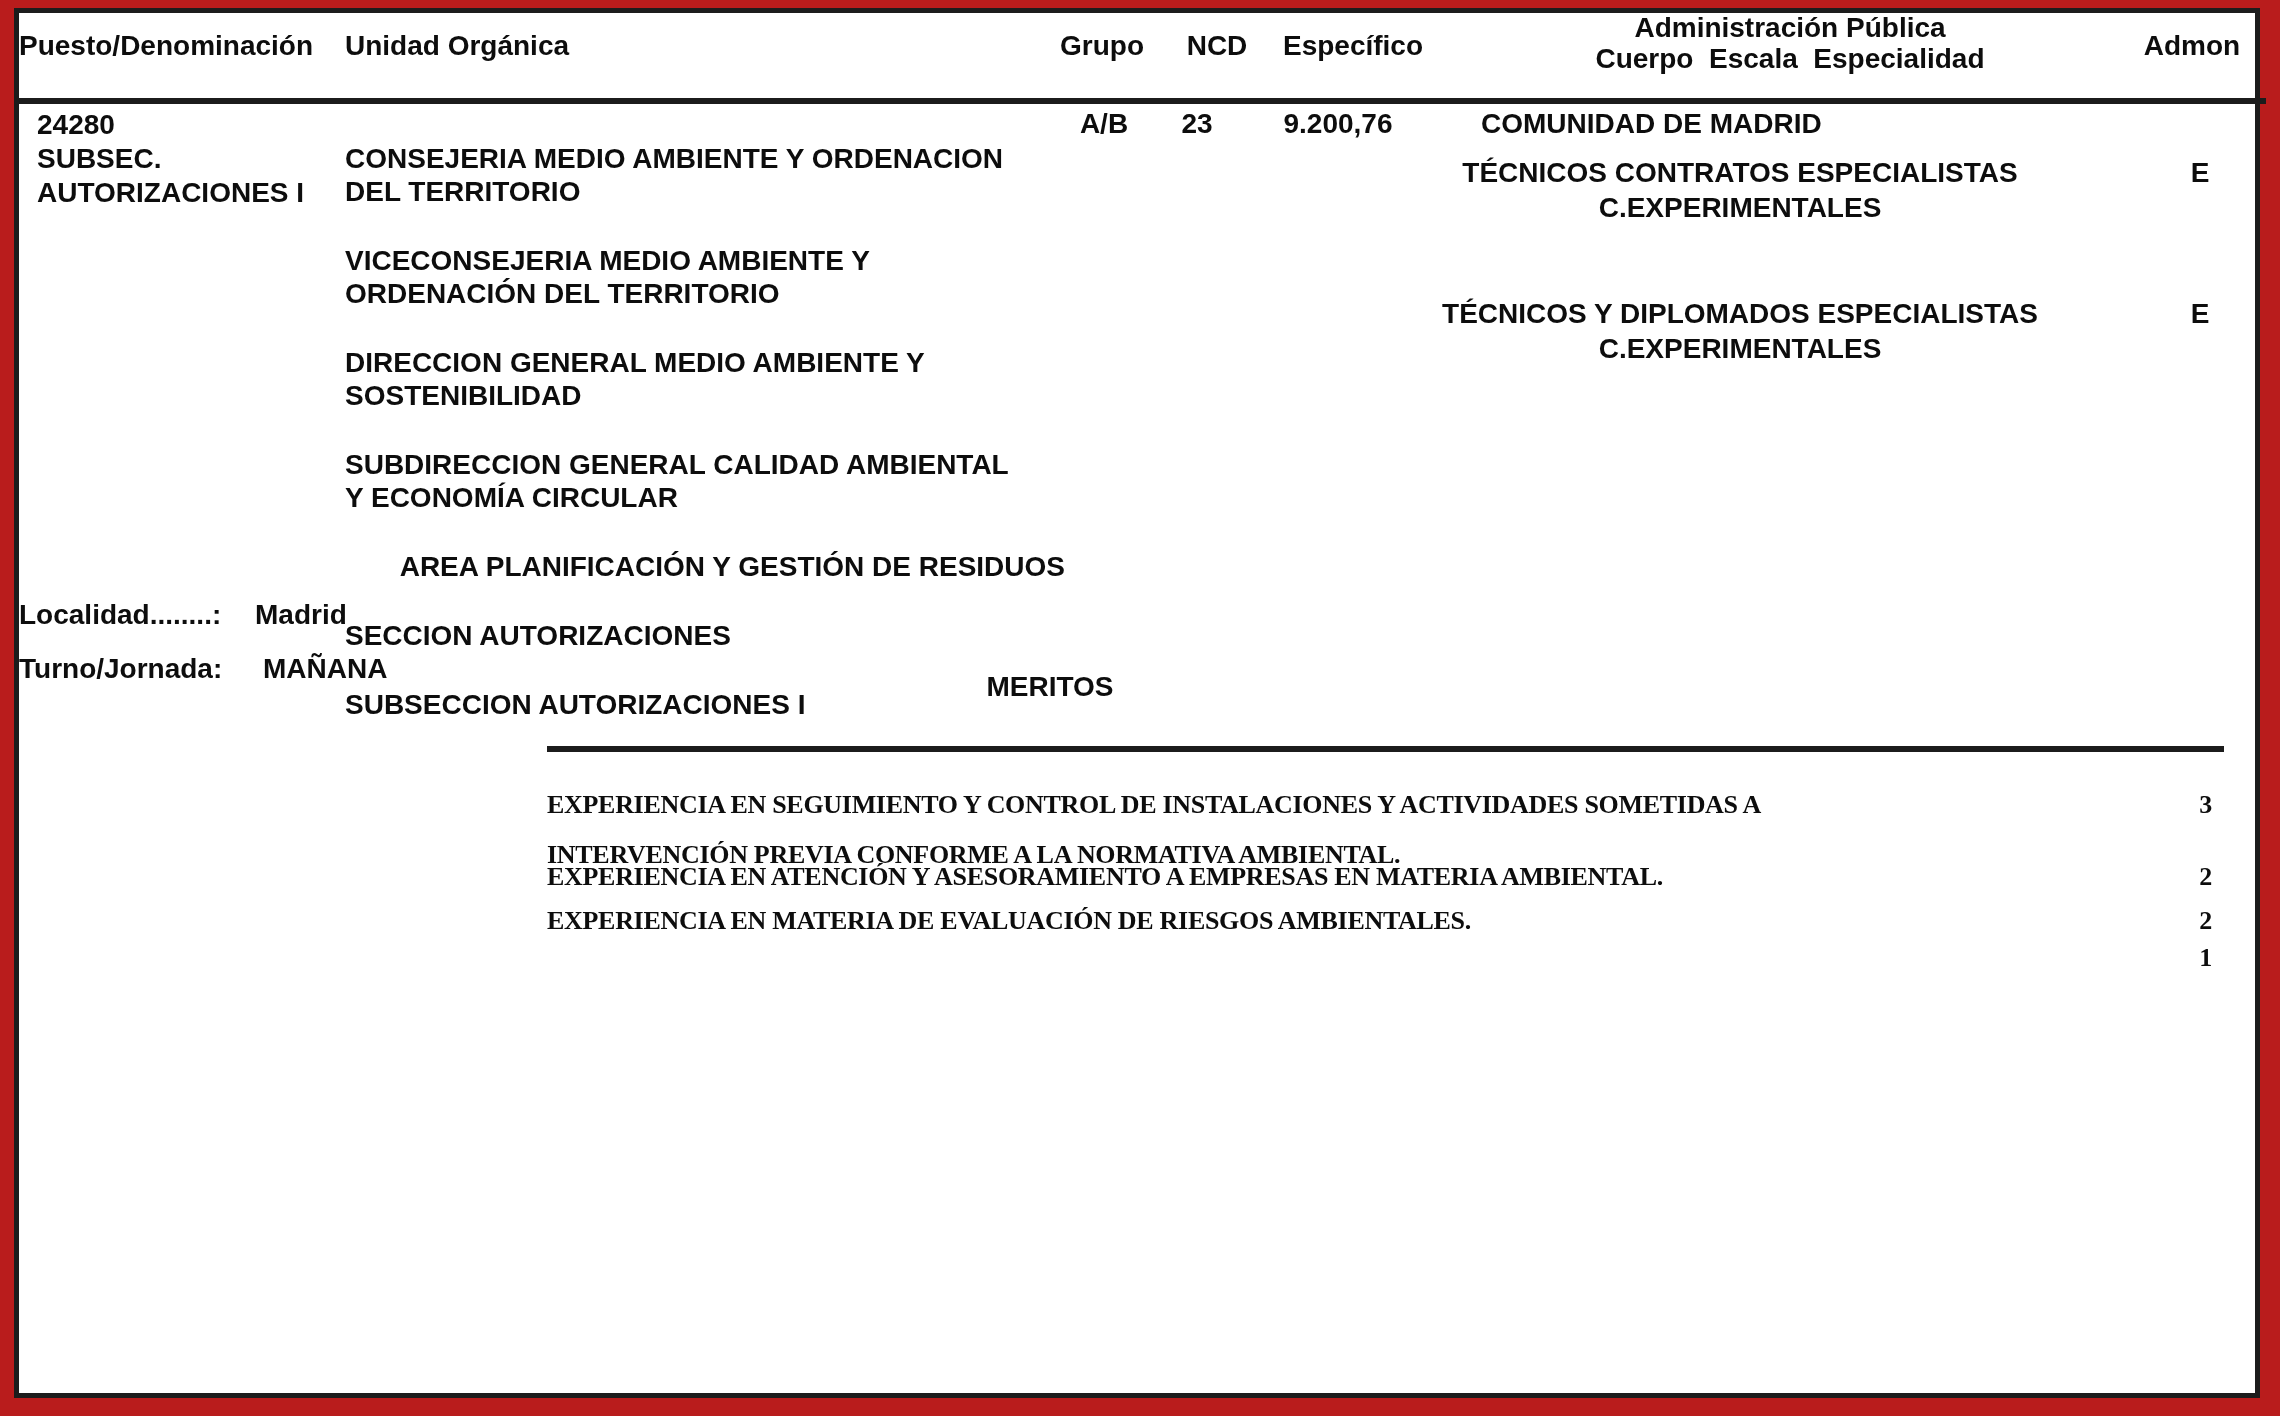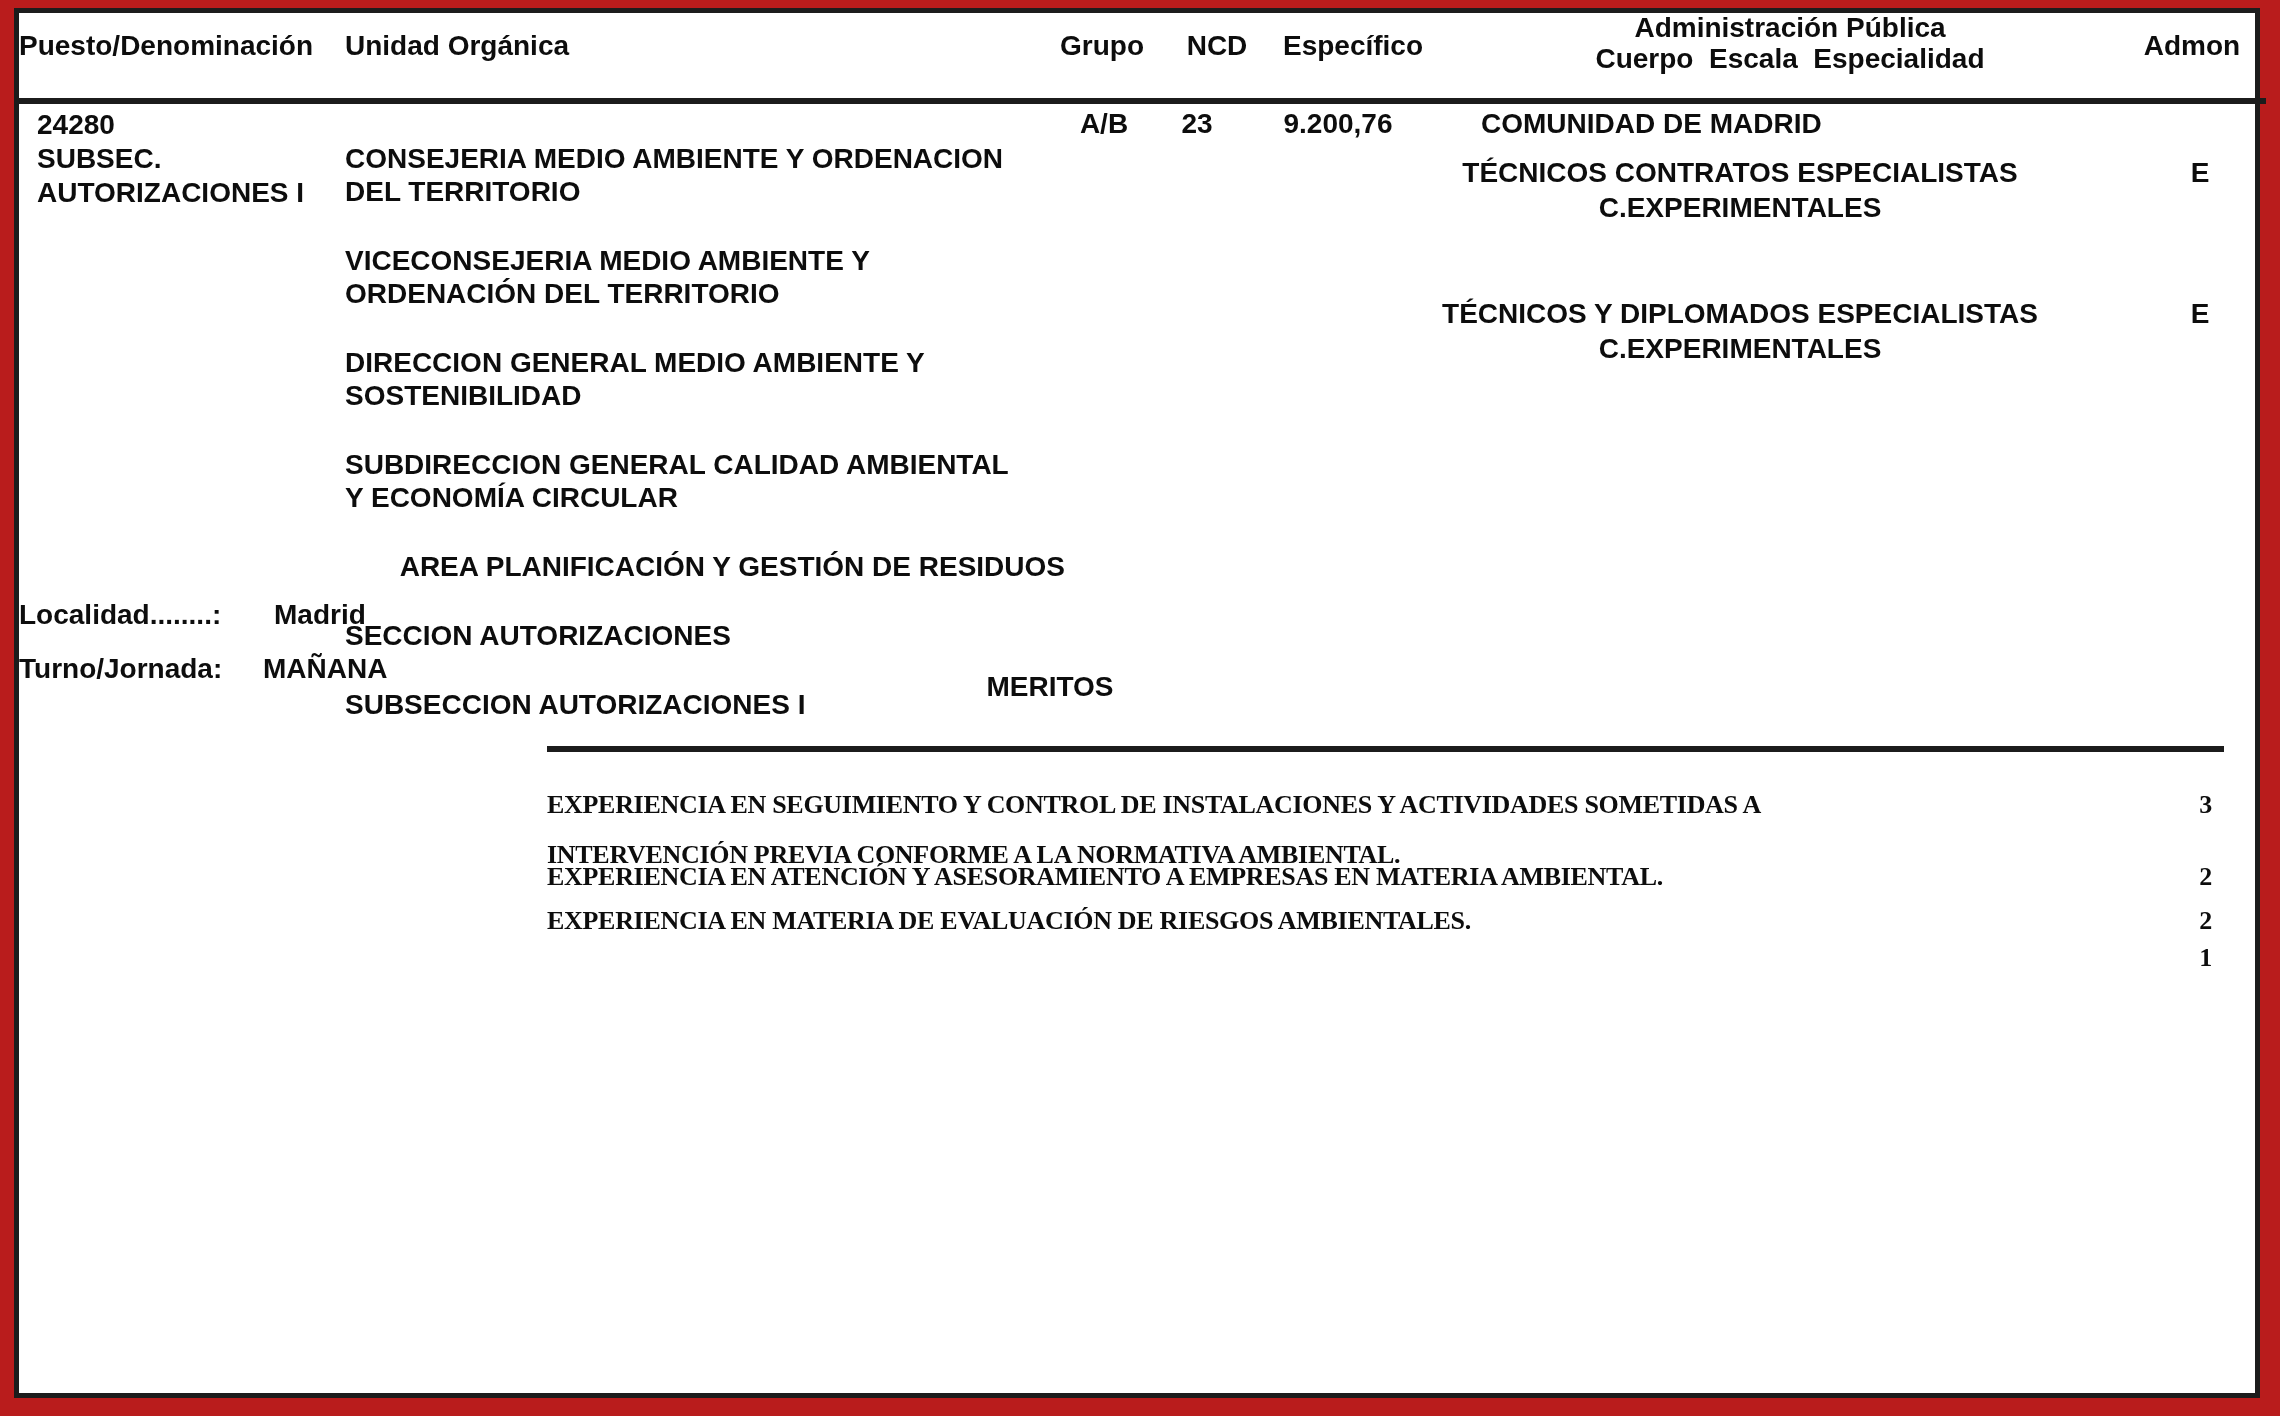--- a/index.html
+++ b/index.html
@@ -69,21 +69,21 @@
 
   <div class="abs cuerpo" style="left:1440px;top:155px;width:600px;">TÉCNICOS CONTRATOS ESPECIALISTAS
 C.EXPERIMENTALES</div>
   <div class="abs t" style="left:2160px;top:156px;width:80px;text-align:center;">E</div>
 
   <div class="abs cuerpo" style="left:1440px;top:296px;width:600px;">TÉCNICOS Y DIPLOMADOS ESPECIALISTAS
 C.EXPERIMENTALES</div>
   <div class="abs t" style="left:2160px;top:297px;width:80px;text-align:center;">E</div>
 
   <div class="abs t" style="left:19px;top:598px;">Localidad........:</div>
-  <div class="abs t" style="left:274px;top:598px;">Madrid</div>
+  <div class="abs t" style="left:255px;top:598px;">Madrid</div>
   <div class="abs t" style="left:19px;top:652px;">Turno/Jornada:</div>
   <div class="abs t" style="left:263px;top:652px;">MAÑANA</div>
 
   <div class="abs t" style="left:900px;top:670px;width:300px;text-align:center;">MERITOS</div>
   <div class="meritos-rule"></div>
 
   <div class="abs merit" style="left:547px;top:780px;width:1480px;">EXPERIENCIA EN SEGUIMIENTO Y CONTROL DE INSTALACIONES Y ACTIVIDADES SOMETIDAS A
 INTERVENCIÓN PREVIA CONFORME A LA NORMATIVA AMBIENTAL.</div>
   <div class="abs merit right" style="left:2100px;top:780px;width:112px;">3</div>
 

